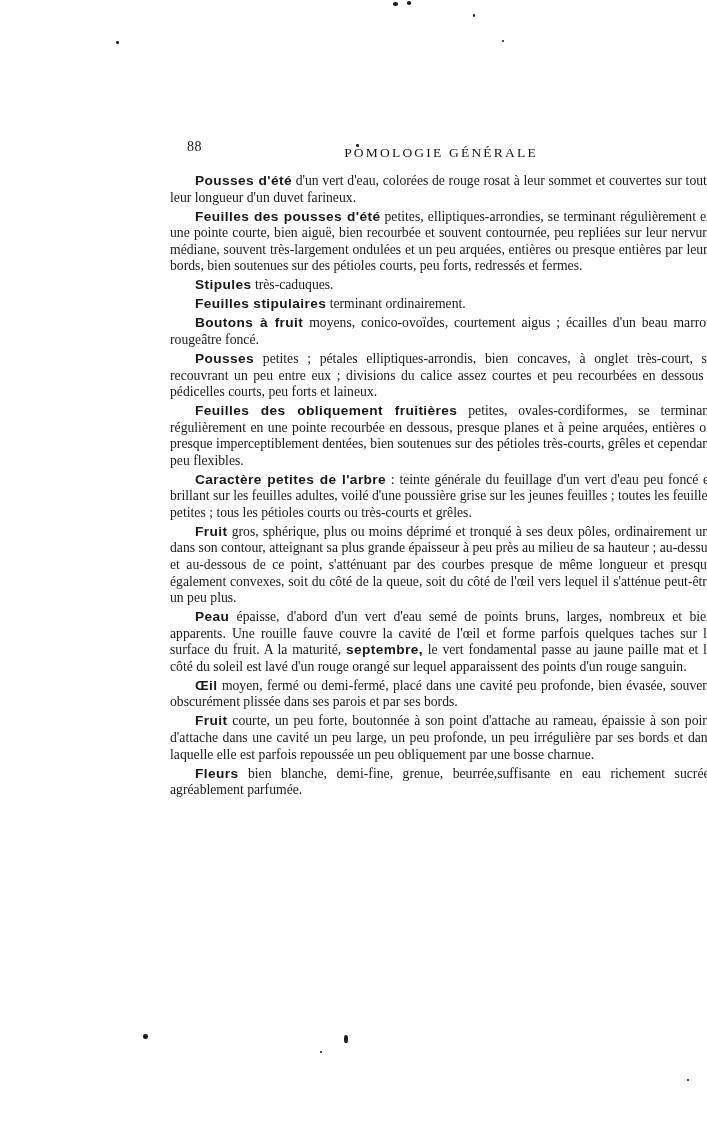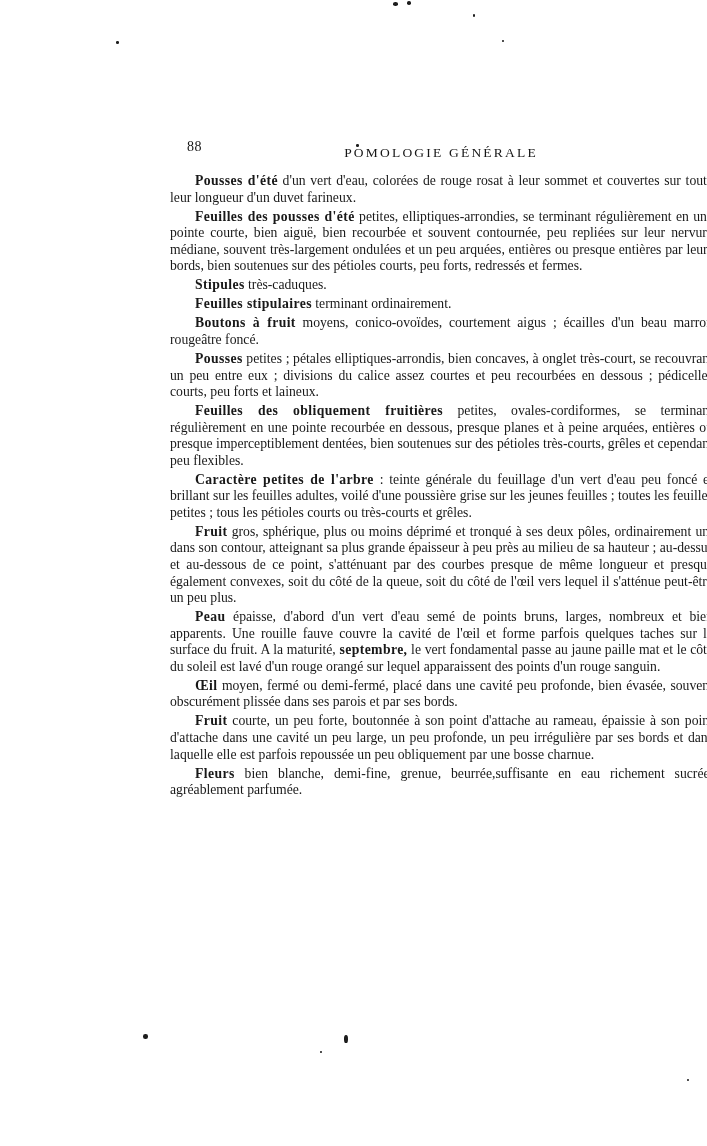--- a/index.html
+++ b/index.html
@@ -45,21 +45,21 @@
     font-size: 13.7px;
     line-height: 16.55px;
     text-align: justify;
     color: #181818;
   }
   .para {
     margin: 0 0 2.5px 0;
     text-indent: 25px;
   }
   .lead {
-    font-family: Liberation Serif, serif;
+    font-family: Liberation Sans, sans-serif;
     font-weight: bold;
     letter-spacing: 0.4px;
   }
   .speck {
     position: absolute;
     background: #1d1d1d;
     border-radius: 45%;
   }
 </style>
 </head>

